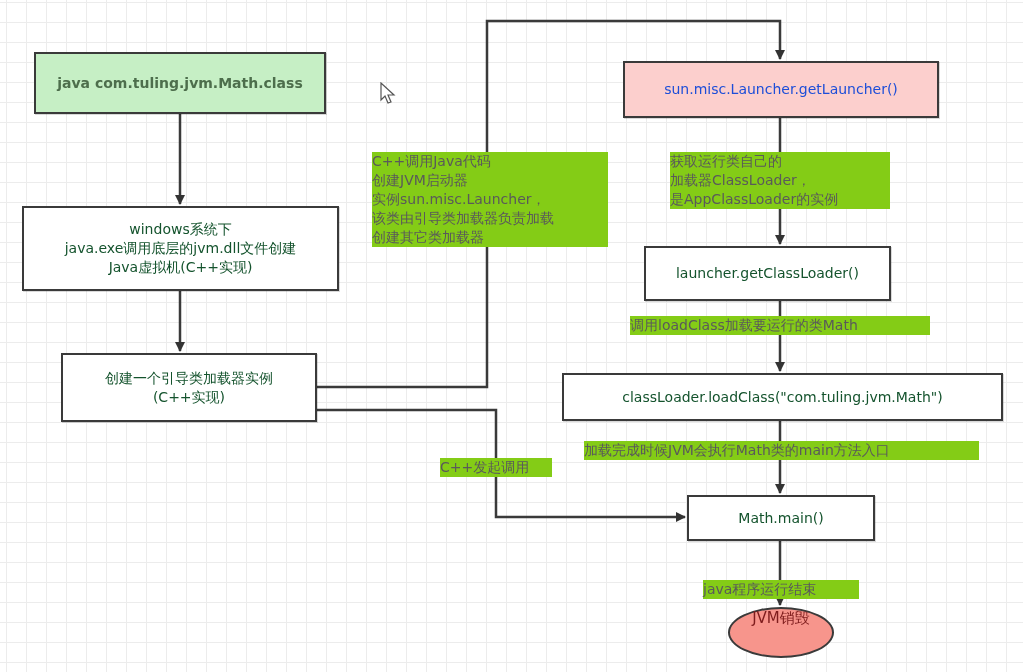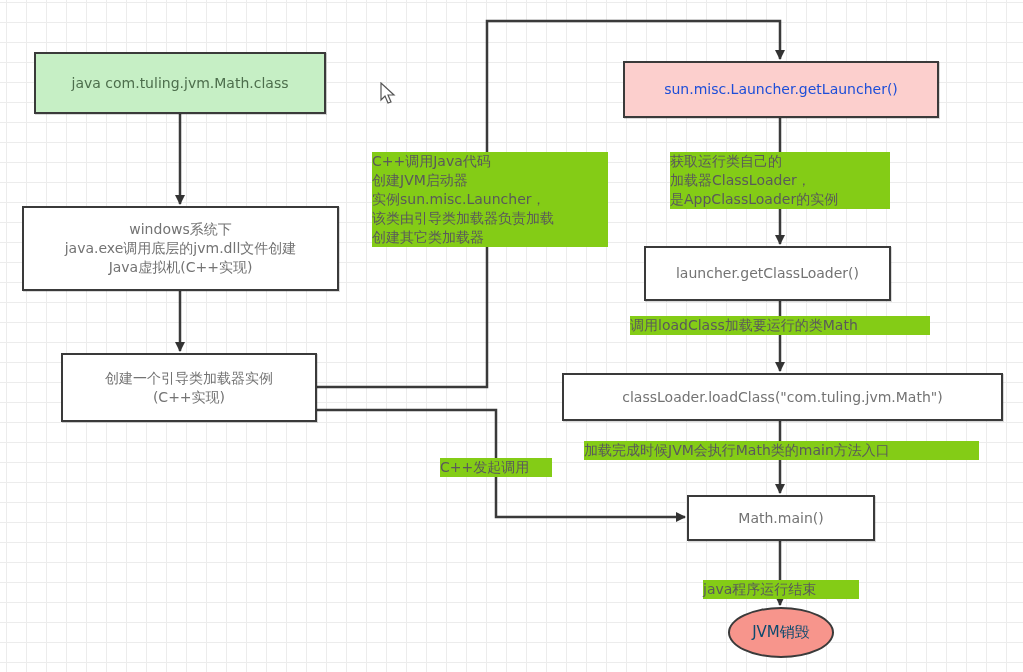--- a/index.html
+++ b/index.html
@@ -11,31 +11,31 @@
       linear-gradient(to bottom, #ececec 1px, transparent 1px);
     background-size:20px 20px;
     background-position:6px 2px;
     font-family:"DejaVu Sans", "Liberation Sans", sans-serif;
     color:#555;
   }
   .node {
     position:absolute; box-sizing:border-box;
     border:2px solid #3a3a3a;
     display:flex; align-items:center; justify-content:center;
-    text-align:center; font-size:14px; line-height:19px; color:#737373;
+    text-align:center; font-size:14px; line-height:19px; color:#14532d;
     background:#fff; white-space:pre-line;
     box-shadow:1px 1px 0 rgba(0,0,0,0.15);
   }
-  .green { background:#c6efc5; color:#4d6e4c; }
+  .green { background:#c6efc5; color:#4d6e4c;font-weight:bold; }
   .red { background:#fccfcd; color:#1d4ed8; }
   .ellipse {
     position:absolute; box-sizing:border-box;
     border:2px solid #3a3a3a; border-radius:50%;
-    background:#f7958c; color:#0c4a6e;
-    display:flex; align-items:center; justify-content:center;
+    background:#f7958c; color:#7f1d1d;
+    display:flex; align-items:flex-start; justify-content:center;
     font-size:15px;
   }
   .label {
     position:absolute; text-align:left; font-size:14px; line-height:19px;
     color:#5a5a5a; background:#84cc16; white-space:pre-line;
   }
   svg.wires { position:absolute; left:0; top:0; }
   .cursor { position:absolute; left:380px; top:82px; }
 </style>
 </head>

